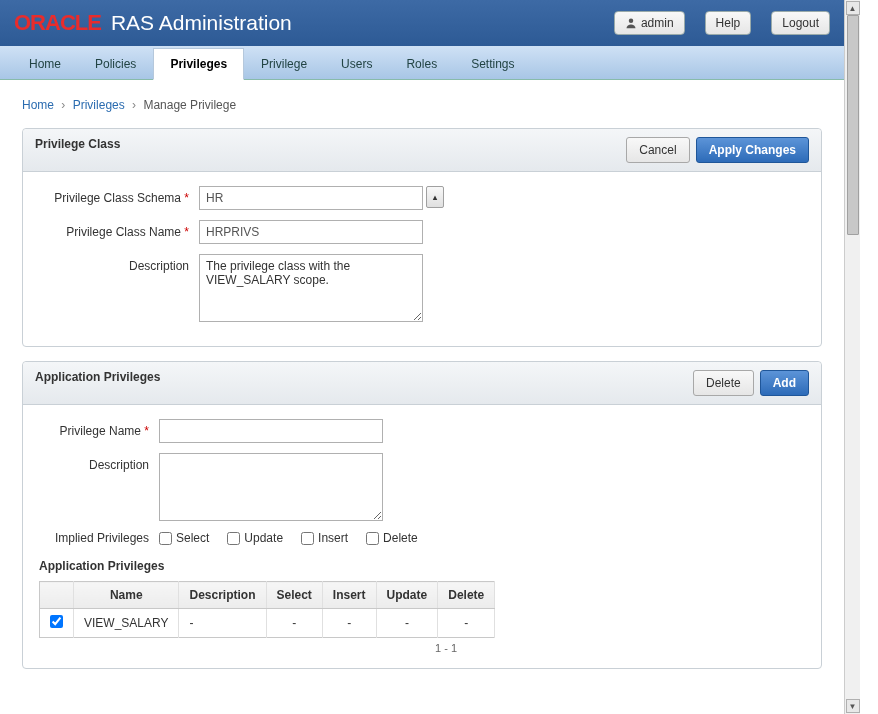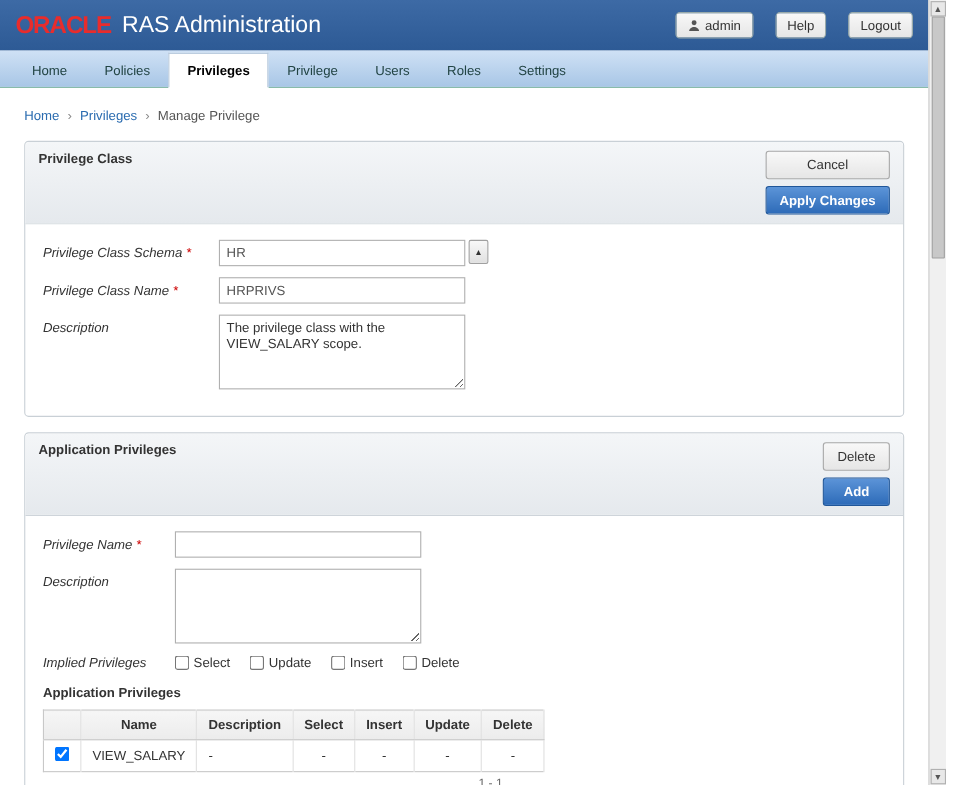--- a/index.html
+++ b/index.html
@@ -23,26 +23,26 @@
 .tab { padding: 8px 16px; color: #244; cursor: pointer; border: 1px solid transparent; border-bottom: none; font-size: 12px; }
 .tab.active { background: #fff; border: 1px solid #b5c8dc; border-bottom: 1px solid #fff; margin-bottom: -1px; border-radius: 0; color: #000; font-weight: bold; }
 .body-area { padding: 18px 22px; }
 .breadcrumb { font-size: 12px; margin-bottom: 16px; }
 .breadcrumb a { color: #2b6cb0; cursor: pointer; }
 .breadcrumb .sep { color: #888; margin: 0 4px; }
 .breadcrumb .current { color: #555; }
 .panel { border: 1px solid #c9d0d6; border-radius: 4px; margin-bottom: 14px; }
 .panel-head { background: linear-gradient(#f4f6f8,#e5e9ed); border-bottom: 1px solid #c9d0d6; padding: 8px 12px; display: flex; align-items: flex-start; border-radius: 4px 4px 0 0; }
 .panel-title { font-weight: bold; color: #333; font-size: 12px; }
-.panel-actions { margin-left: auto; display: flex; gap: 6px; flex-direction: column; }
+.panel-actions { margin-left: auto; display: flex; gap: 6px; }
 .btn { background: linear-gradient(#f8f8f8,#e6e6e6); border: 1px solid #a8a8a8; border-radius: 3px; padding: 5px 12px; font-size: 12px; color: #333; cursor: pointer; }
 .btn-primary { background: linear-gradient(#5c94d8,#2d6bb8); border: 1px solid #1f5699; color: #fff; font-weight: bold; }
 .panel-body { padding: 14px 16px; }
 .form-row { display: flex; align-items: flex-start; margin-bottom: 10px; }
-.form-label { width: 160px; text-align: left; padding-right: 10px; padding-top: 5px; color: #333; font-style: italic; }
+.form-label { width: 160px; text-align: right; padding-right: 10px; padding-top: 5px; color: #333; }
 .req { color: #c00; }
 .form-field { display: flex; align-items: flex-start; }
 .text-input { border: 1px solid #b0b0b0; padding: 4px 6px; font-size: 12px; width: 224px; background: #fff; color: #555; }
 .textarea { border: 1px solid #b0b0b0; padding: 4px 6px; font-size: 12px; width: 224px; height: 68px; resize: both; font-family: inherit; color: #333; }
 .textarea.small { height: 68px; }
 .dd-btn { width: 18px; height: 22px; border: 1px solid #a0a0a0; background: linear-gradient(#f8f8f8,#e0e0e0); margin-left: 3px; display: flex; align-items: center; justify-content: center; font-size: 9px; cursor: pointer; border-radius: 2px; }
 .checks-row { display: flex; align-items: center; margin-top: 8px; }
 .checks-row .form-label { padding-top: 0; }
 .check-opt { display: flex; align-items: center; margin-right: 18px; font-size: 12px; color: #333; }
 .check-opt input { margin-right: 4px; }

